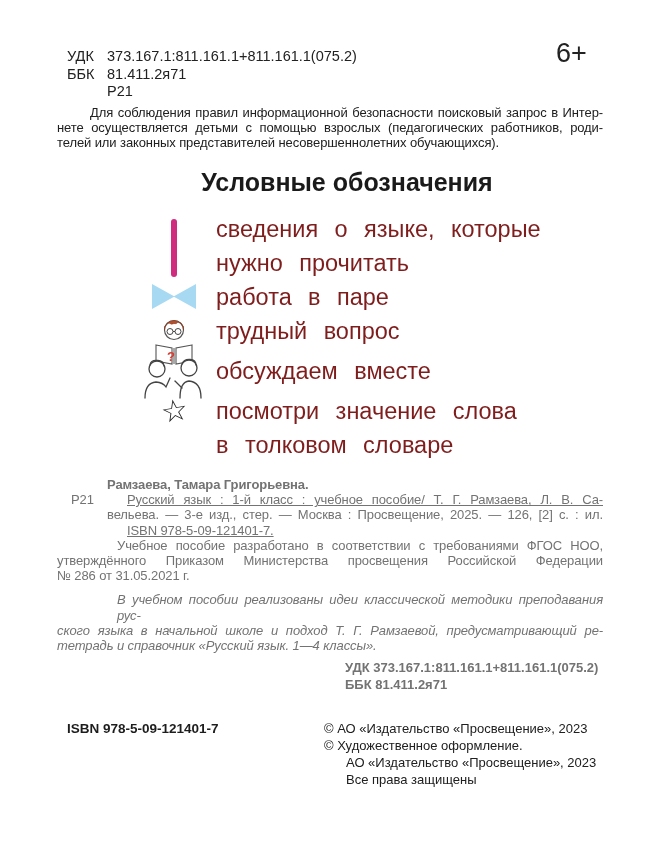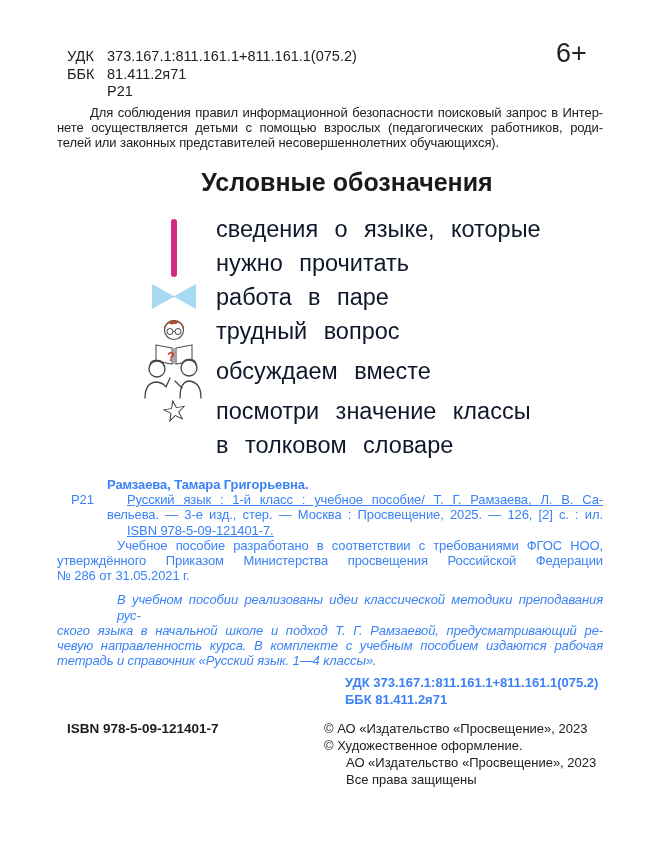--- a/index.html
+++ b/index.html
@@ -15,26 +15,26 @@
 
   
   .info-notice { left:57px; top:106px; width:546px; font-size:13px; line-height:14.8px; letter-spacing:-0.1px; color:#202020; }
   .jl { text-align:justify; text-align-last:justify; }
   .ind33 { padding-left:33px; }
 
   
   .legend-title { left:94px; top:168px; width:506px; text-align:center; font-size:25px; font-weight:bold; color:#1a1a1a; }
   .lrow { position:absolute; left:138px; display:flex; align-items:flex-start; }
   .icon-cell { width:72px; display:flex; justify-content:center; flex-shrink:0; }
-  .ltext { margin-left:6px; font-size:23.5px; line-height:34px; word-spacing:0.42em; color:#0f172a; white-space:nowrap; }
+  .ltext { margin-left:6px; font-size:23.5px; line-height:34px; word-spacing:0.42em; color:#7f1d1d; white-space:nowrap; }
   .pink-bar { width:6px; height:58px; margin-top:7px; border-radius:3px; background:#cf2b7f; }
   .star-glyph { font-size:30px; line-height:30px; margin-top:2px; display:inline-block; transform:rotate(-10deg); color:#222; }
 
   
-  .bib { left:57px; top:477px; width:546px; font-size:13px; line-height:15.2px; letter-spacing:-0.1px; color:#3b82f6; }
+  .bib { left:57px; top:477px; width:546px; font-size:13px; line-height:15.2px; letter-spacing:-0.1px; color:#737373; }
   .bib .bold { font-weight:bold; }
   .ml50 { padding-left:50px; }
   .ml70 { padding-left:70px;text-decoration:underline; }
   .ml60 { padding-left:60px; }
   .entry-first { position:relative; }
   .shelf-mid { position:absolute; left:14px; top:0; }
   .gap6 { margin-top:0; }
   .gap3 { margin-top:9px;font-style:italic; }
   .udk-block { margin-top:7px; margin-left:288px; font-weight:bold; font-size:13px; line-height:16.5px; letter-spacing:0; }
 
@@ -123,21 +123,21 @@
   <div class="ltext">
     <div>обсуждаем вместе</div>
   </div>
 </div>
 
 <div class="lrow" style="top:394px;">
   <div class="icon-cell">
       <span class="star-glyph">☆</span>
     </div>
   <div class="ltext">
-    <div>посмотри значение классы</div>
+    <div>посмотри значение слова</div>
     <div>в толковом словаре</div>
   </div>
 </div>
 
 <div class="abs bib">
   <div class="bold ml50">Рамзаева, Тамара Григорьевна.</div>
   <div class="entry-first">
     <span class="shelf-mid">Р21</span>
     <div class="jl ml70">Русский язык : 1-й класс : учебное пособие/ Т. Г. Рамзаева, Л. В. Са-</div>
   </div>
@@ -146,21 +146,20 @@
 
   <div class="gap6">
     <div class="jl ml60">Учебное пособие разработано в соответствии с требованиями ФГОС НОО,</div>
     <div class="jl">утверждённого Приказом Министерства просвещения Российской Федерации</div>
     <div>№ 286 от 31.05.2021 г.</div>
   </div>
 
   <div class="gap3">
     <div class="jl ml60">В учебном пособии реализованы идеи классической методики преподавания рус-</div>
     <div class="jl">ского языка в начальной школе и подход Т. Г. Рамзаевой, предусматривающий ре-</div>
-    <div class="jl">чевую направленность курса. В комплекте с учебным пособием издаются рабочая</div>
     <div>тетрадь и справочник «Русский язык. 1—4 классы».</div>
   </div>
 
   <div class="udk-block">
     <div>УДК 373.167.1:811.161.1+811.161.1(075.2)</div>
     <div>ББК 81.411.2я71</div>
   </div>
 </div>
 
 <div class="abs page-footer">

